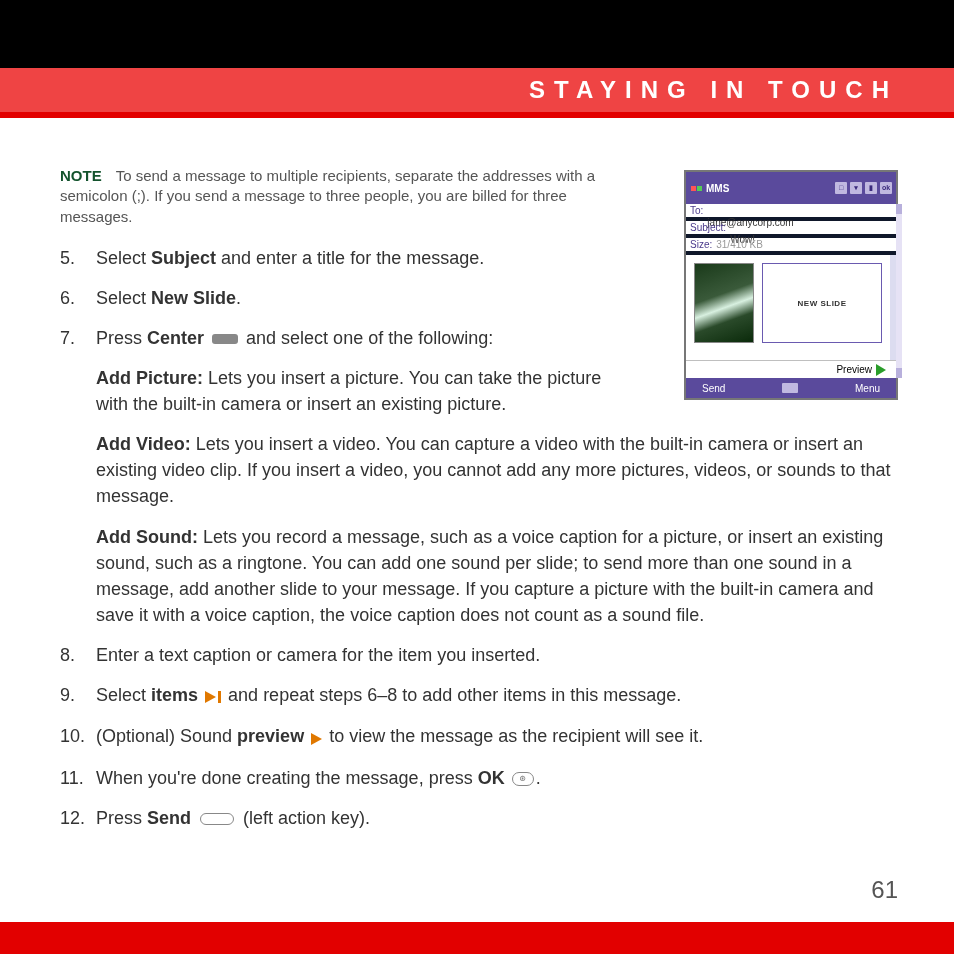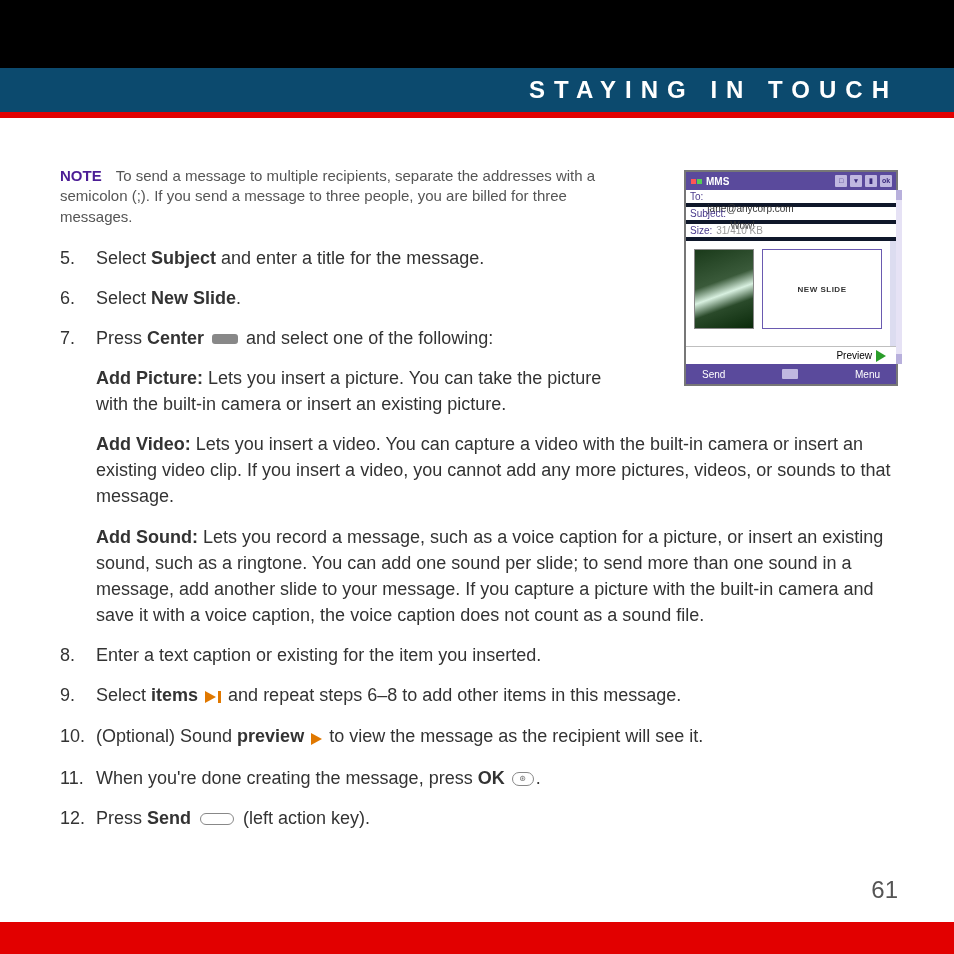--- a/index.html
+++ b/index.html
@@ -6,37 +6,37 @@
   body {
     width: 954px;
     height: 954px;
     font-family: Arial, Helvetica, sans-serif;
     background: #fff;
     position: relative;
     overflow: hidden;
   }
   .top-black { height: 68px; background: #000; }
   .title-band {
-    height: 44px; background: #0c4a6e; color: #fff;
+    height: 44px; background: #ef4444; color: #fff;
     display: flex; align-items: center; justify-content: flex-end;
     padding-right: 56px;
     font-size: 24px; font-weight: bold; letter-spacing: 9px;
   }
   .red-bar { height: 6px; background: #e20000; }
   .content {
     position: absolute;
     top: 118px; left: 0; right: 0; bottom: 32px;
     padding: 48px 56px 0 60px;
     color: #333;
   }
   .note {
     font-size: 15px; color: #555; line-height: 1.35;
     width: 560px; margin-bottom: 18px;
   }
-  .note .note-label { font-weight: bold; color: #4c1d95; margin-right: 14px; }
+  .note .note-label { font-weight: bold; color: #14532d; margin-right: 14px; }
   ol.steps { list-style: none; counter-reset: none; }
   ol.steps > li {
     display: flex; align-items: flex-start;
     font-size: 18px; color: #333; line-height: 1.45;
     margin-bottom: 14px;
   }
   ol.steps > li > .num { flex: 0 0 36px; }
   ol.steps > li > .body { flex: 1; }
   .para { margin: 12px 0 14px 36px; font-size: 18px; line-height: 1.45; }
   .b { font-weight: bold; }
@@ -84,21 +84,21 @@
   
   .shot {
     position: absolute; top: 170px; right: 56px;
     width: 214px;
     border: 2px solid #777;
     background: #fff;
     font-family: Tahoma, sans-serif;
     font-size: 10px;
   }
   .shot .titlebar {
-    height: 18px; background: #5a4a9c; color: #fff;
+    height: 32px; background: #5a4a9c; color: #fff;
     display: flex; align-items: center; padding: 0 4px;
     justify-content: space-between;
   }
   .flag { display: inline-flex; align-items: center; }
   .flag-sq { width: 5px; height: 5px; margin: 0.5px; }
   .shot .right-icons { display: flex; gap: 3px; align-items: center; }
   .tb-icon { width: 12px; height: 12px; background: #c0b8e0; border-radius: 1px; font-size: 7px; text-align: center; line-height: 12px; color: #3a2a7c; font-weight: bold; }
   .shot .row {
     display: flex; align-items: center; height: 17px;
     border-bottom: 4px solid #0f172a; padding: 0 4px;
@@ -173,21 +173,21 @@
   <div class="para">
     <span class="b">Add Video:</span><span> Lets you insert a video. You can capture a video with the built-in camera or insert an existing video clip. If you insert a video, you cannot add any more pictures, videos, or sounds to that message.</span>
   </div>
   <div class="para">
     <span class="b">Add Sound:</span><span> Lets you record a message, such as a voice caption for a picture, or insert an existing sound, such as a ringtone. You can add one sound per slide; to send more than one sound in a message, add another slide to your message. If you capture a picture with the built-in camera and save it with a voice caption, the voice caption does not count as a sound file.</span>
   </div>
 
   <ol class="steps">
     <li>
       <span class="num">8.</span>
-      <span class="body">Enter a text caption or existing for the item you inserted.</span>
+      <span class="body">Enter a text caption or camera for the item you inserted.</span>
     </li>
     <li>
       <span class="num">9.</span>
       <span class="body"><span>Select </span><span class="b">items</span> <span class="icon-next"><span class="tri orange"></span><span class="bar-orange"></span></span> <span> and repeat steps 6–8 to add other items in this message.</span></span>
     </li>
     <li>
       <span class="num">10.</span>
       <span class="body"><span>(Optional) Sound </span><span class="b">preview</span> <span class="icon-preview"><span class="tri orange"></span></span> <span> to view the message as the recipient will see it.</span></span>
     </li>
     <li>

